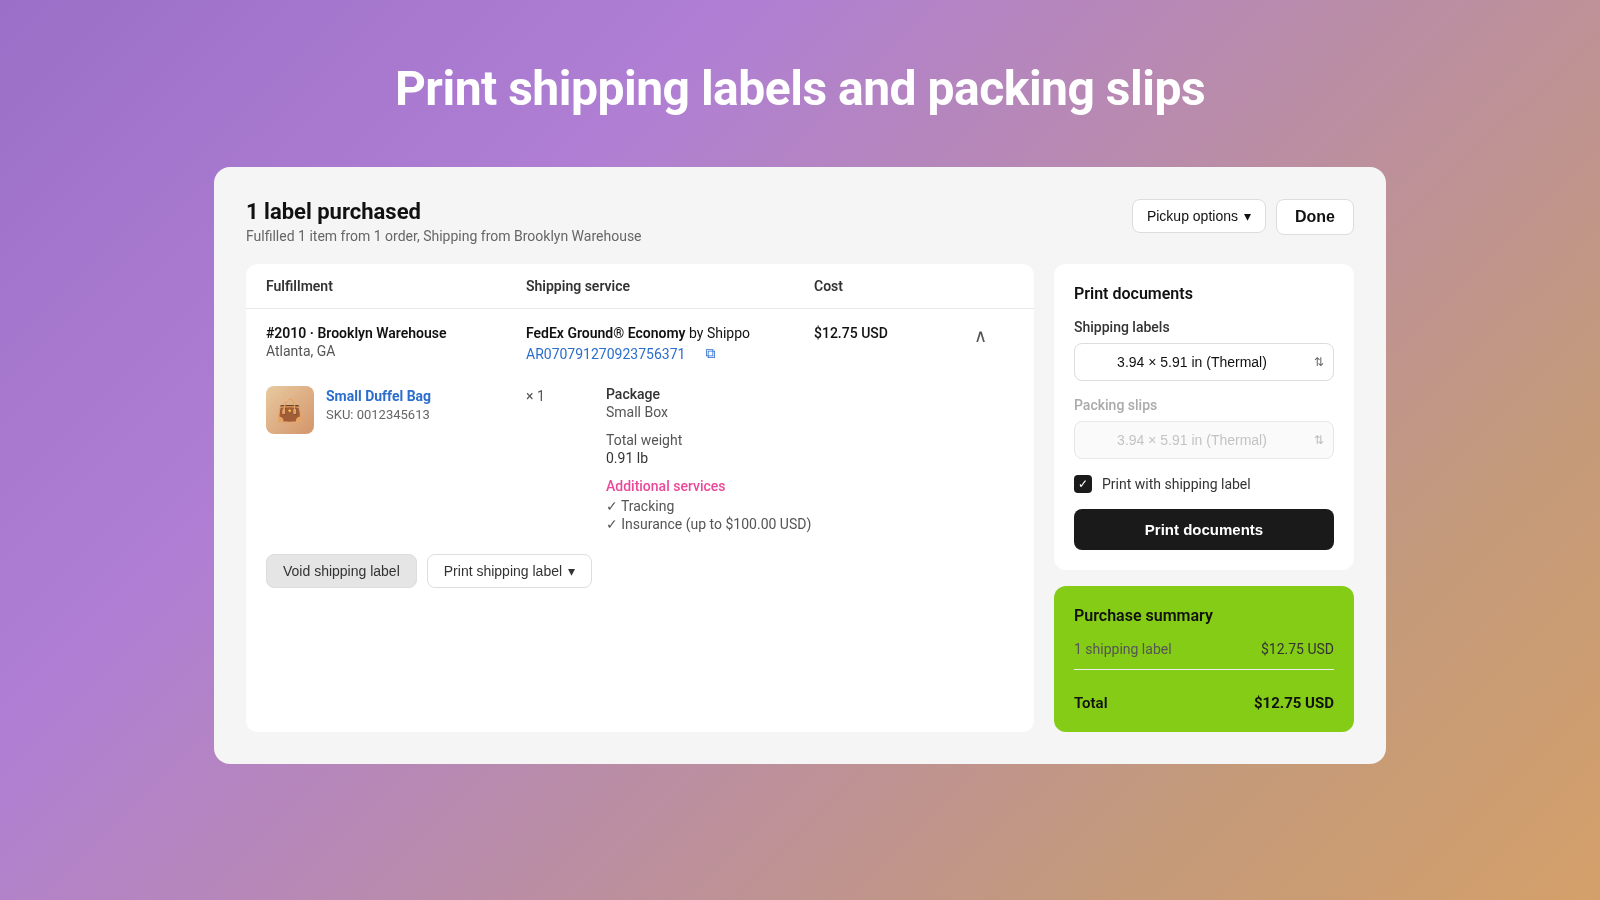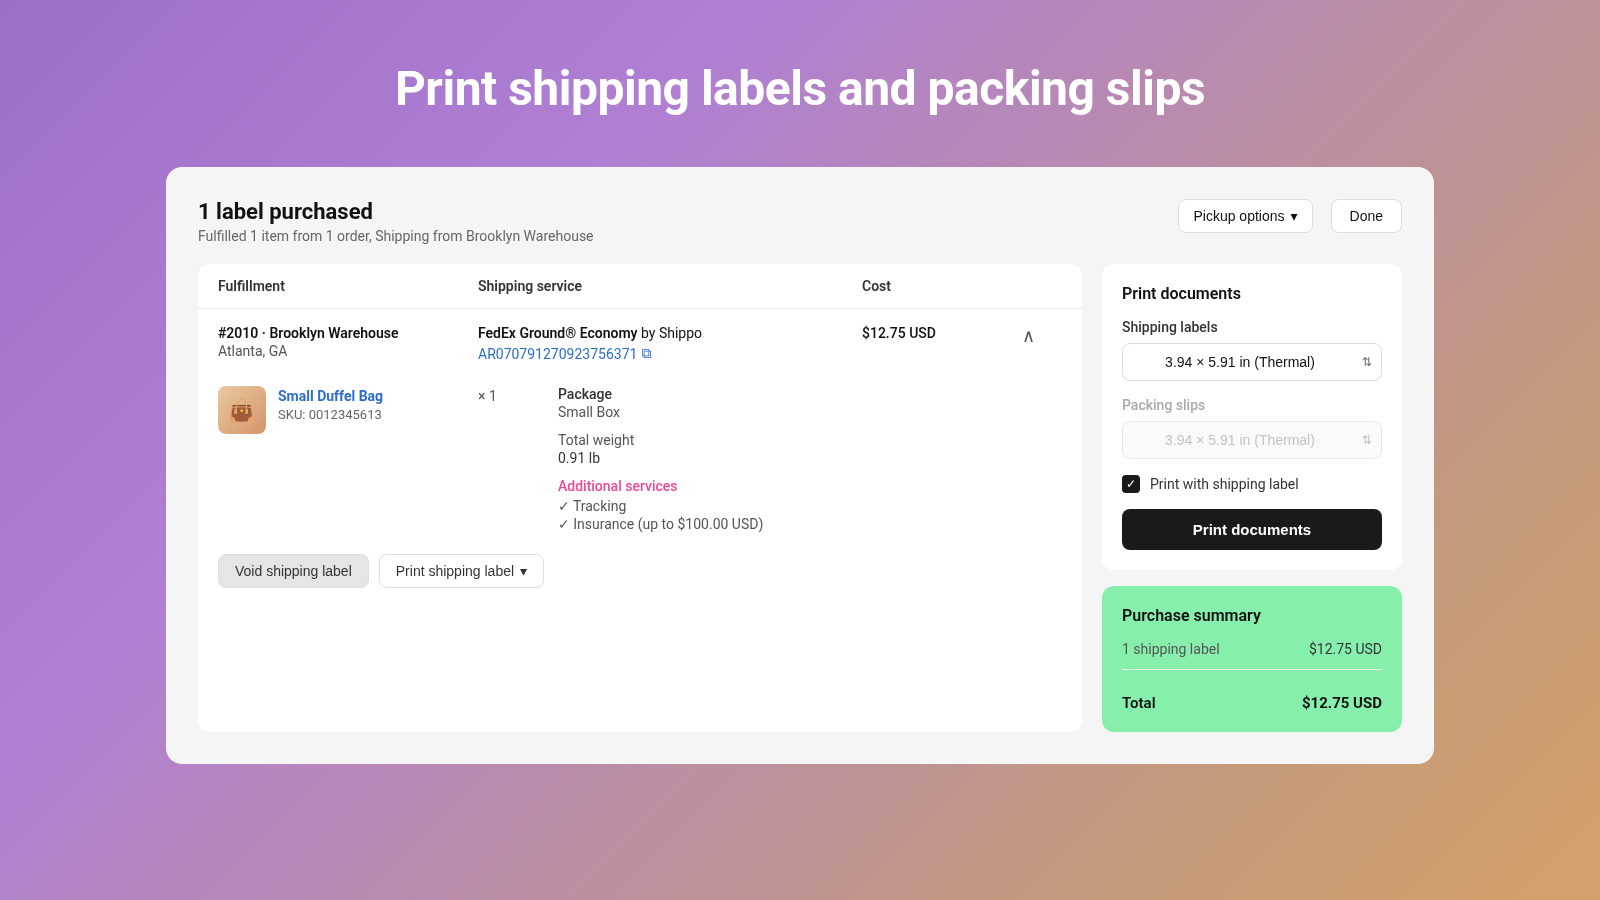--- a/index.html
+++ b/index.html
@@ -20,21 +20,21 @@
       font-size: 48px;
       font-weight: 700;
       text-align: center;
       padding: 60px 0 50px 0;
       letter-spacing: -0.5px;
     }
 
     .main-card {
       background: #f5f5f5;
       border-radius: 16px;
-      width: 1268px;
+      width: 1172px;
       padding: 32px;
       display: flex;
       flex-direction: column;
       gap: 20px;
     }
 
     .card-header {
       display: flex;
       justify-content: space-between;
       align-items: flex-start;
@@ -47,21 +47,21 @@
     }
 
     .card-header-left p {
       font-size: 14px;
       color: #666;
       margin-top: 4px;
     }
 
     .card-header-right {
       display: flex;
-      gap: 18px;
+      gap: 10px;
       align-items: flex-start;
     }
 
     .btn-pickup {
       background: white;
       border: 1px solid #ddd;
       border-radius: 8px;
       padding: 8px 14px;
       font-size: 14px;
       cursor: pointer;
@@ -70,24 +70,24 @@
       gap: 6px;
       color: #111;
       font-weight: 500;
     }
 
     .btn-done {
       background: white;
       border: 1px solid #ddd;
       border-radius: 8px;
       padding: 8px 18px;
-      font-size: 14px;
-      cursor: pointer;
-      color: #111;
-      font-weight: 400;
+      font-size: 16px;
+      cursor: pointer;
+      color: #111;
+      font-weight: 700;
     }
 
     .content-area {
       display: flex;
       gap: 20px;
     }
 
     .fulfillment-table {
       background: white;
       border-radius: 12px;
@@ -138,21 +138,21 @@
     .shipping-service-name strong {
       font-weight: 600;
     }
 
     .tracking-link {
       color: #2c6ecb;
       text-decoration: none;
       font-size: 14px;
       display: flex;
       align-items: center;
-      gap: 4px;
+      gap: 20px;
       margin-top: 4px;
     }
 
     .cost-cell {
       font-size: 14px;
       font-weight: 500;
       color: #111;
     }
 
     .collapse-btn {
@@ -392,21 +392,21 @@
       color: white;
       border: none;
       border-radius: 8px;
       padding: 12px;
       font-size: 15px;
       font-weight: 600;
       cursor: pointer;
     }
 
     .purchase-summary-card {
-      background: #86efac;
+      background: #84cc16;
       border-radius: 12px;
       padding: 20px;
     }
 
     .purchase-title {
       font-size: 16px;
       font-weight: 600;
       color: #111;
       margin-bottom: 16px;
     }

